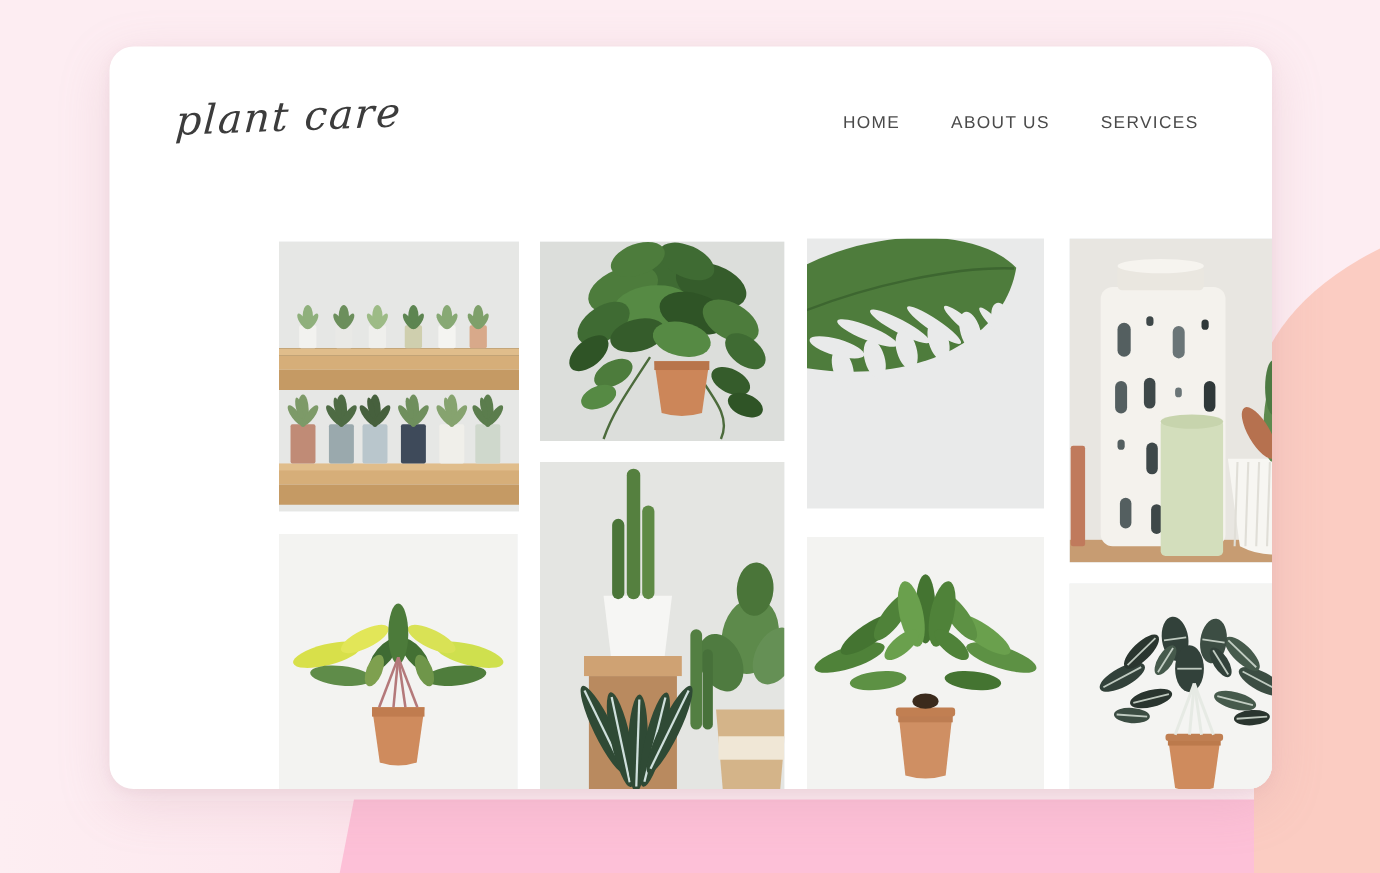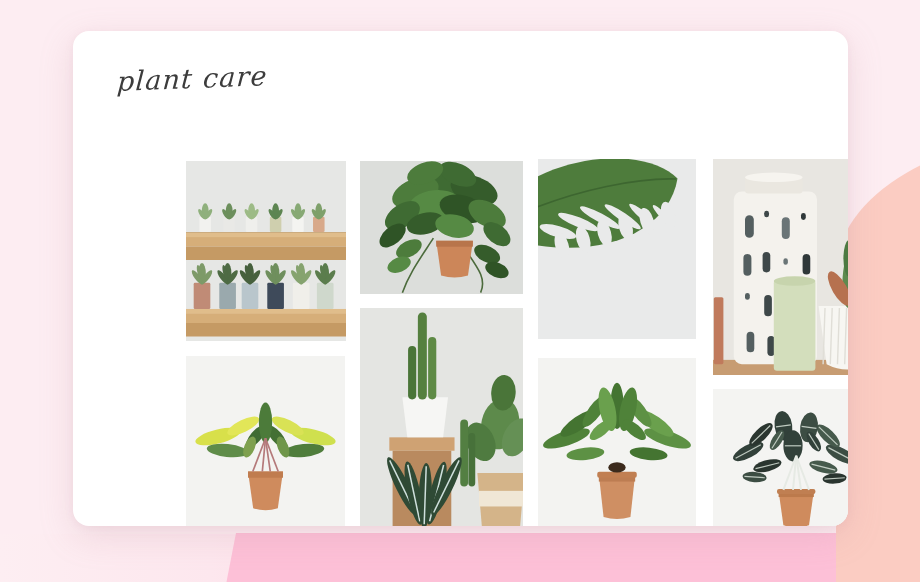--- a/index.html
+++ b/index.html
@@ -134,20 +134,25 @@
 <div id="bg-layer">
   <div class="blob-pink-fade"></div>
   <div class="blob-pink"></div>
   <div class="blob-salmon"></div>
 </div>
 
 <div id="browser-card">
 
   <header id="site-header">
     <div id="brand-logo">plant care</div>
+    <nav id="main-nav">
+      <a class="nav-link" href="#">HOME</a>
+      <a class="nav-link" href="#">ABOUT US</a>
+      <a class="nav-link" href="#">SERVICES</a>
+    </nav>
   </header>
 
   <section id="gallery">
       <div class="photo-tile" title="Wooden wall shelves lined with small potted succulents and cacti" style="left: 73px; top: 32px; width: 160px; height: 180px;">
         <svg class="photo-canvas" viewBox="0 0 160 180" preserveAspectRatio="none">
           <rect x="0" y="0" width="160" height="180" fill="#e6e7e5"></rect>
           <rect x="0" y="75.6" width="160" height="9.9" fill="#d6ae79"></rect>
           <rect x="0" y="85.5" width="160" height="13.5" fill="#c59a64"></rect>
           <rect x="0" y="71.10000000000001" width="160" height="4.86" fill="#e3c characters"></rect>
           <rect x="0" y="71.10000000000001" width="160" height="5.04" fill="#e0bd8b"></rect>

